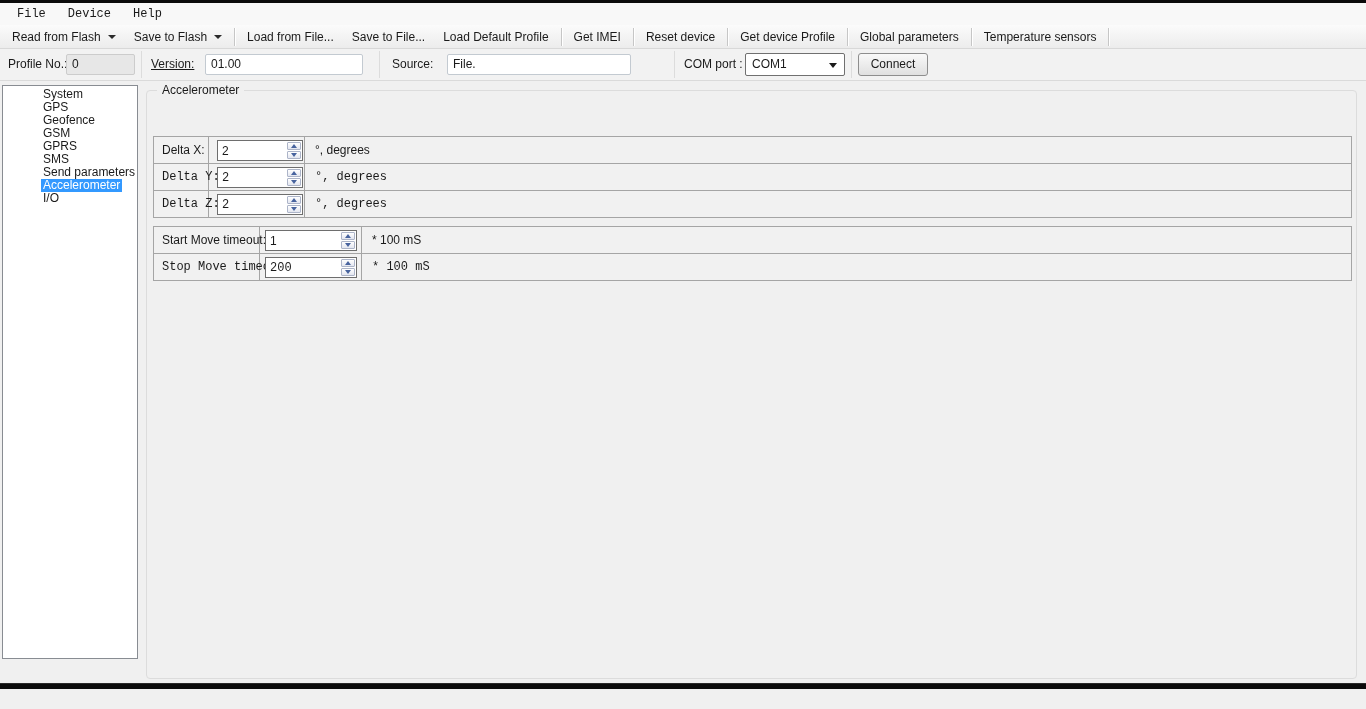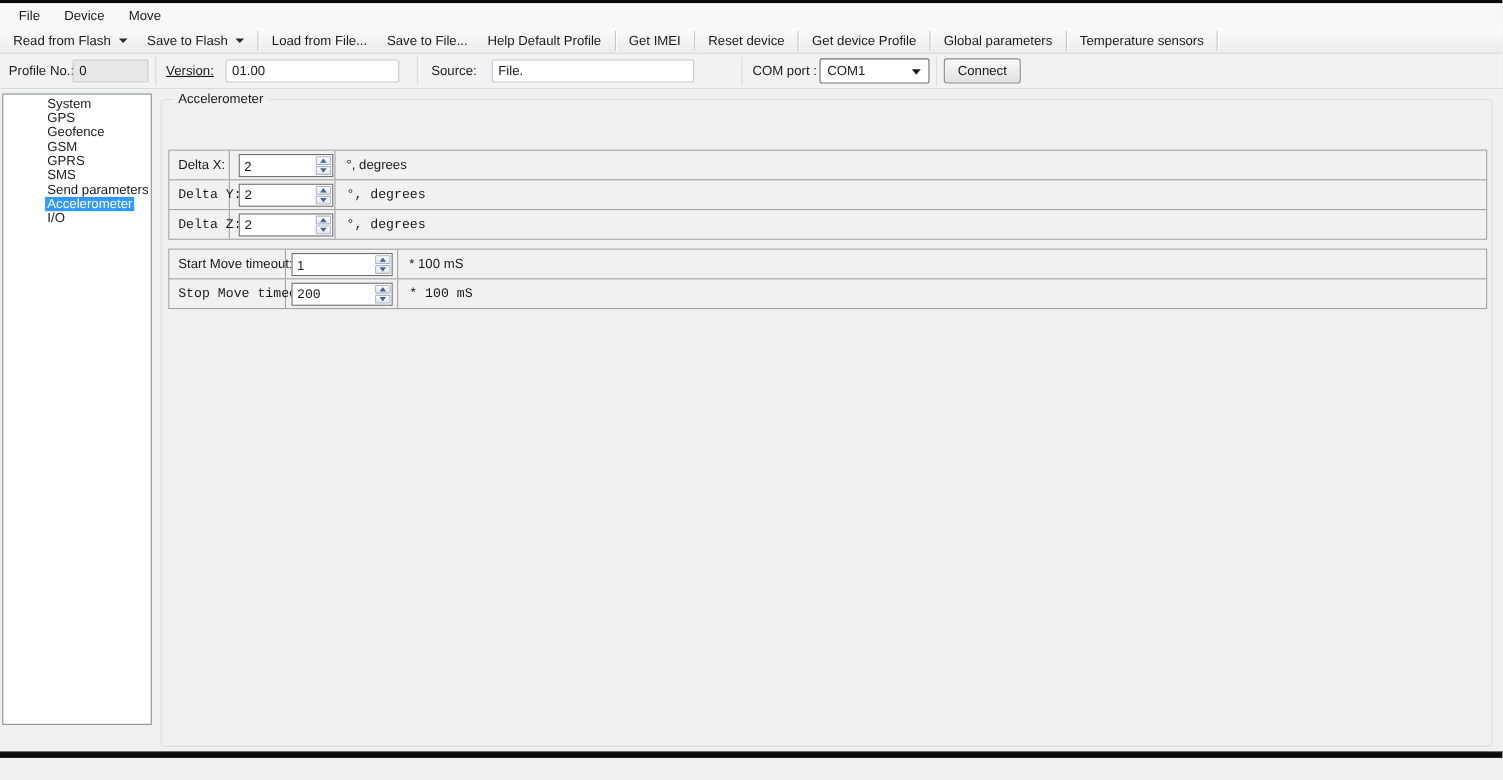--- a/index.html
+++ b/index.html
@@ -5,21 +5,21 @@
   * { margin:0; padding:0; }
   html,body { width:1366px; height:709px; overflow:hidden; }
   body {
     font-family:"Liberation Sans","DejaVu Sans",sans-serif;
     font-size:12px; color:#1a1a1a; background:#f0f0f0;
   }
   .top-edge { height:3px; background:#0b0b0b; }
 
   
   .menubar { height:22px; background:#f8f8f8; display:flex; align-items:center; padding-left:6px; }
-  .menu-item { padding:3px 11px; cursor:default; }
+  .menu-item { padding:3px 11px; cursor:default;font-family:Liberation Mono, monospace; }
 
   
   .toolbar { height:24px; box-sizing:border-box; background:linear-gradient(#fbfbfb,#ececec);
              border-bottom:1px solid #d8d8d8; display:flex; align-items:center; padding-left:3px; }
   .tb-btn { display:flex; align-items:center; padding:0 9px; height:22px; white-space:nowrap; cursor:default; }
   .tb-caret { width:0; height:0; border-left:4px solid transparent; border-right:4px solid transparent;
               border-top:4px solid #2b2b2b; margin-left:7px; }
   .tb-sep { width:1px; height:18px; background:#c6c6c6; box-shadow:1px 0 0 #ffffff; margin:0 3px; }
 
   
@@ -82,41 +82,41 @@
 </style>
 </head>
 <body>
 
 <div>
   <div class="top-edge"></div>
 
   <div class="menubar">
     <div class="menu-item">File</div>
     <div class="menu-item">Device</div>
-    <div class="menu-item">Move</div>
+    <div class="menu-item">Help</div>
   </div>
 
   <div class="toolbar">
     <div class="tb-btn">
       <span>Read from Flash</span>
       <span class="tb-caret"></span>
     </div>
     <div class="tb-btn">
       <span>Save to Flash</span>
       <span class="tb-caret"></span>
     </div>
     <div class="tb-sep"></div>
     <div class="tb-btn">
       <span>Load from File...</span>
     </div>
     <div class="tb-btn">
       <span>Save to File...</span>
     </div>
     <div class="tb-btn">
-      <span>Help Default Profile</span>
+      <span>Load Default Profile</span>
     </div>
     <div class="tb-sep"></div>
     <div class="tb-btn">
       <span>Get IMEI</span>
     </div>
     <div class="tb-sep"></div>
     <div class="tb-btn">
       <span>Reset device</span>
     </div>
     <div class="tb-sep"></div>

